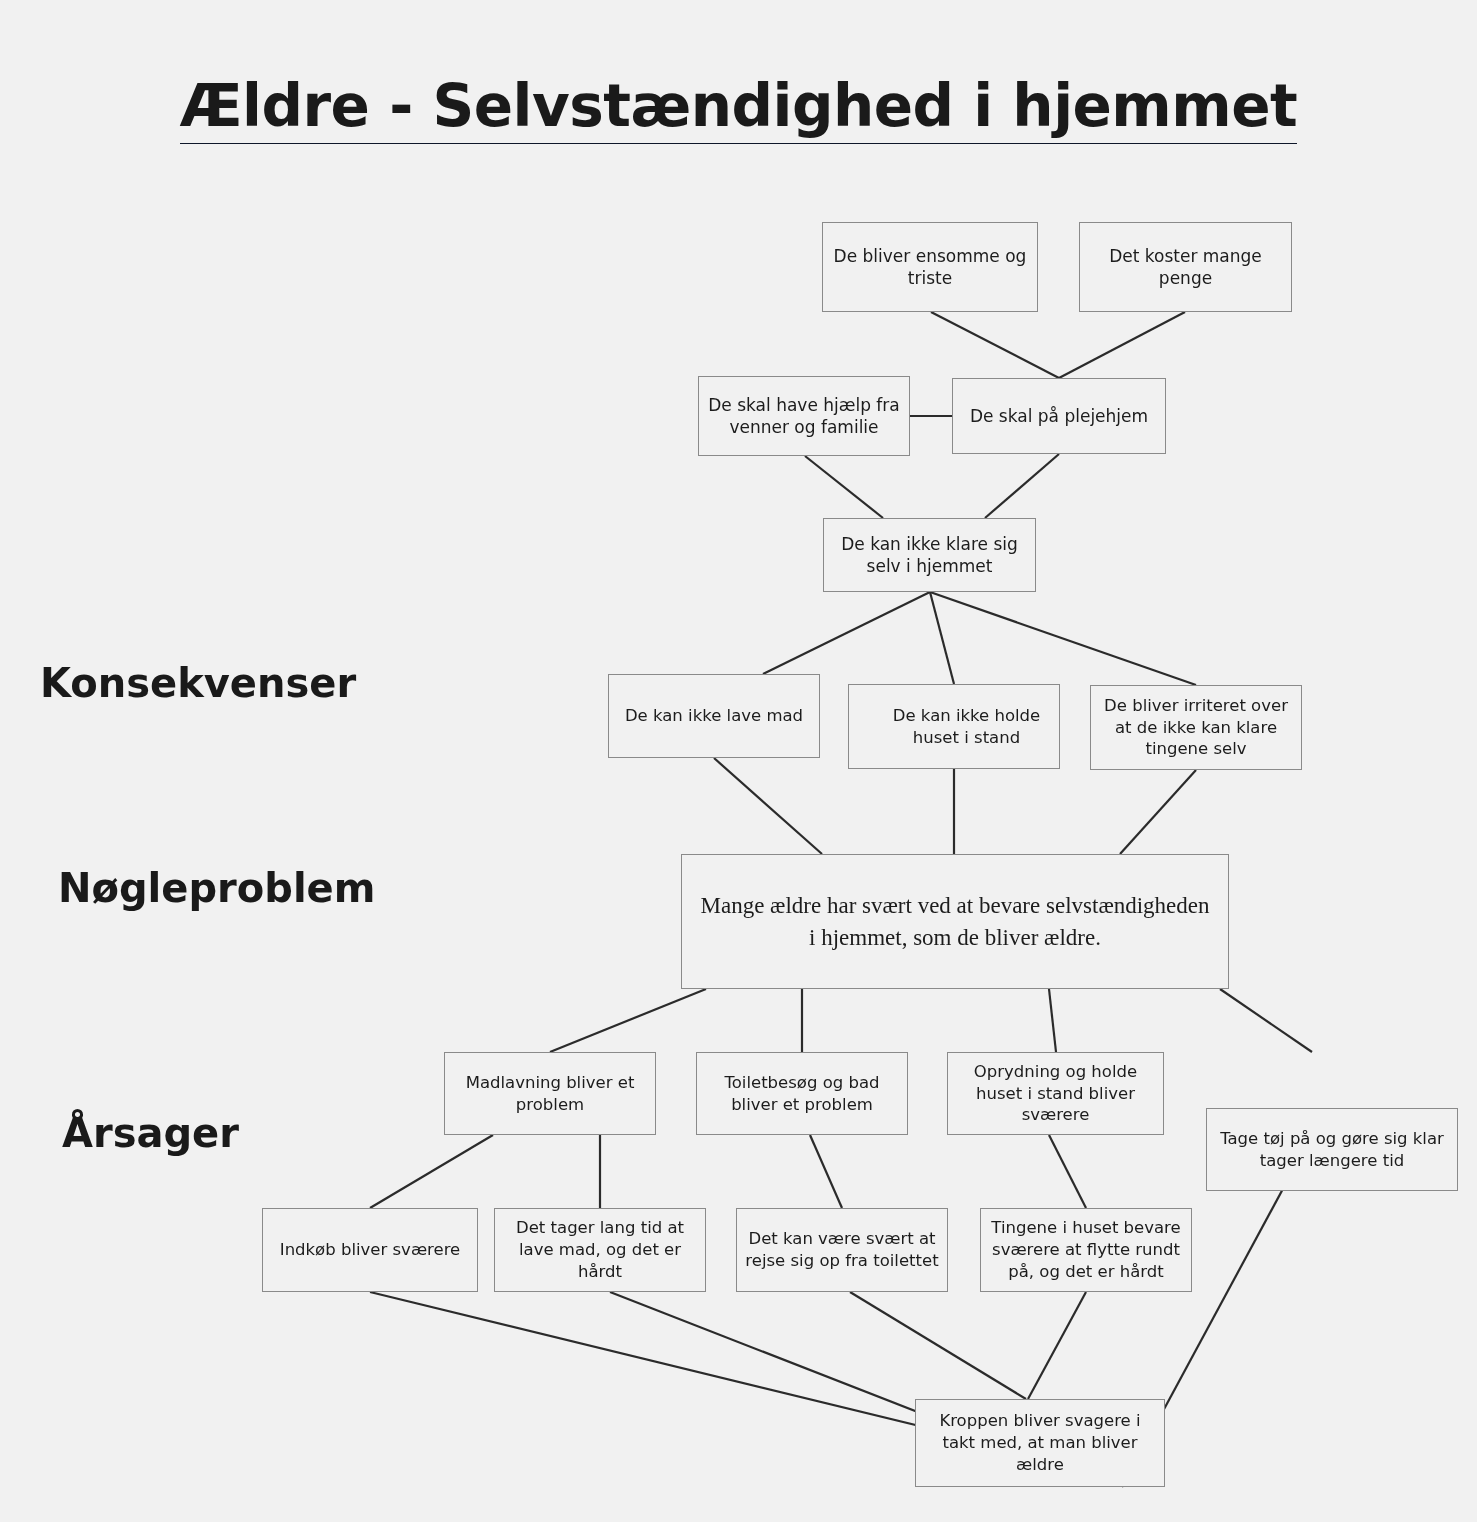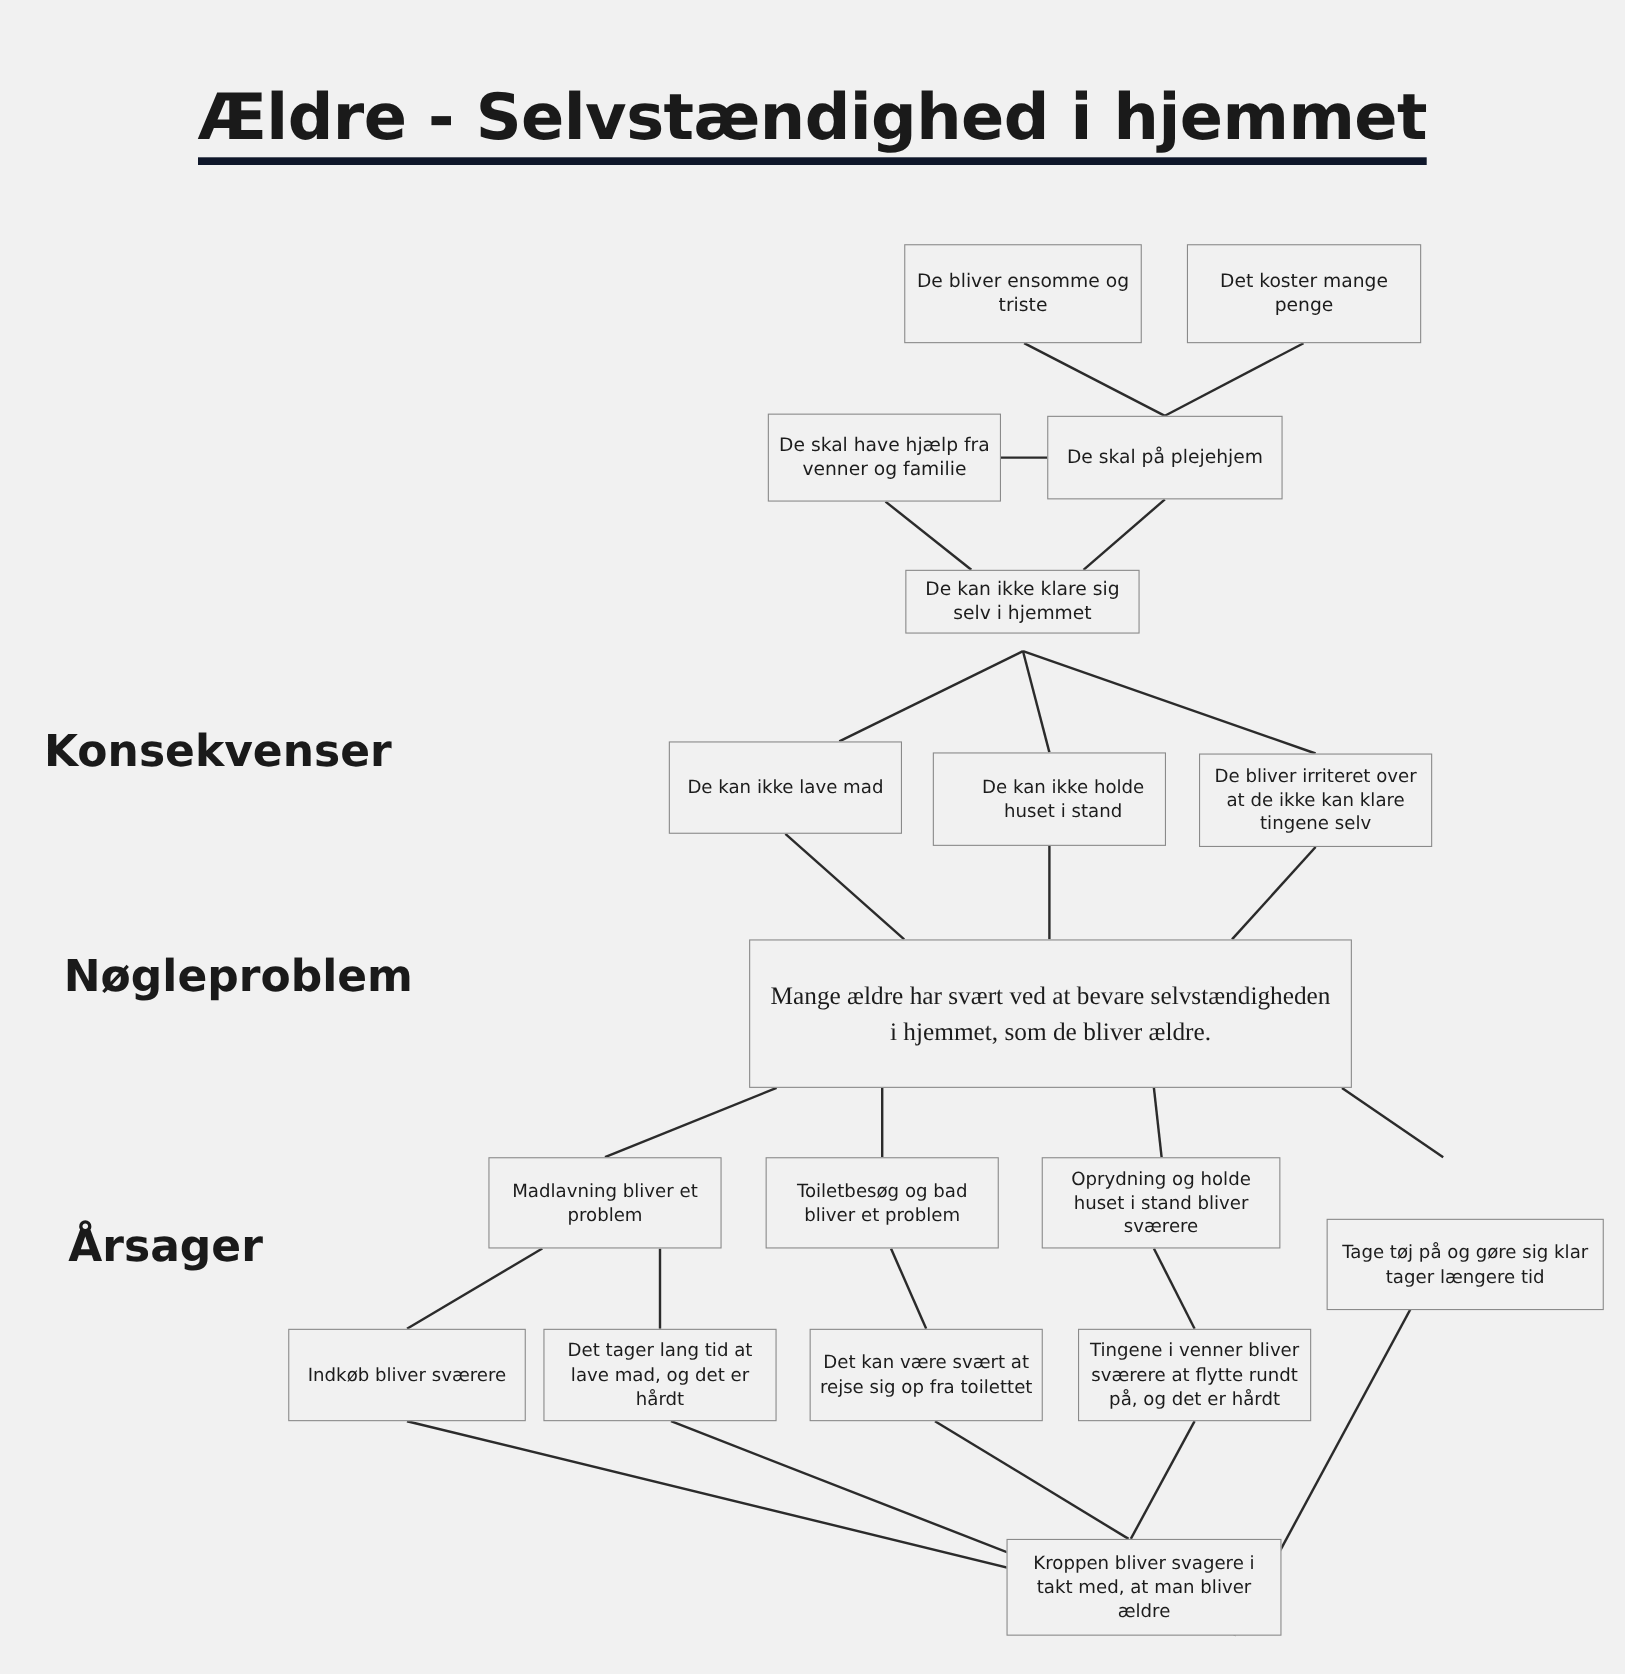--- a/index.html
+++ b/index.html
@@ -32,21 +32,21 @@
     right: 0;
     top: 72px;
     text-align: center;
     font-size: 58px;
     font-weight: bold;
     color: #1a1a1a;
     letter-spacing: -0.5px;
     white-space: nowrap;
   }
   .page-title span.tx {
-    border-bottom: 7px solid #0f172a;
+    border-bottom: 1px solid #0f172a;
     padding-bottom: 3px;
   }
   .section-label {
     position: absolute;
     font-size: 40px;
     font-weight: bold;
     color: #1a1a1a;
     white-space: nowrap;
   }
   .node {
@@ -118,33 +118,33 @@
   <div class="section-label" style="left:40px; top:660px;text-align:center;">Konsekvenser</div>
   <div class="section-label" style="left:58px; top:865px;">Nøgleproblem</div>
   <div class="section-label" style="left:62px; top:1110px;">Årsager</div>
 
   <div class="node" style="left:822px; top:222px; width:216px; height:90px;">De bliver ensomme og triste</div>
   <div class="node" style="left:1079px; top:222px; width:213px; height:90px;">Det koster mange penge</div>
 
   <div class="node" style="left:698px; top:376px; width:212px; height:80px;">De skal have hjælp fra venner og familie</div>
   <div class="node" style="left:952px; top:378px; width:214px; height:76px;">De skal på plejehjem</div>
 
-  <div class="node" style="left:823px; top:518px; width:213px; height:58px;">De kan ikke klare sig selv i hjemmet</div>
+  <div class="node" style="left:823px; top:518px; width:213px; height:74px;">De kan ikke klare sig selv i hjemmet</div>
 
   <div class="node small" style="left:608px; top:674px; width:212px; height:84px;">De kan ikke lave mad</div>
   <div class="node small" style="left:848px; top:684px; width:212px; height:85px;padding-left:33px;">De kan ikke holde huset i stand</div>
   <div class="node small" style="left:1090px; top:685px; width:212px; height:85px;">De bliver irriteret over at de ikke kan klare tingene selv</div>
 
   <div class="node key-problem" style="left:681px; top:854px; width:548px; height:135px;">Mange ældre har svært ved at bevare selvstændigheden i hjemmet, som de bliver ældre.</div>
 
   <div class="node small" style="left:444px; top:1052px; width:212px; height:83px;">Madlavning bliver et problem</div>
   <div class="node small" style="left:696px; top:1052px; width:212px; height:83px;">Toiletbesøg og bad bliver et problem</div>
   <div class="node small" style="left:947px; top:1052px; width:217px; height:83px;">Oprydning og holde huset i stand bliver sværere</div>
   <div class="node small" style="left:1206px; top:1108px; width:252px; height:83px;">Tage tøj på og gøre sig klar tager længere tid</div>
 
   <div class="node small" style="left:262px; top:1208px; width:216px; height:84px;">Indkøb bliver sværere</div>
   <div class="node small" style="left:494px; top:1208px; width:212px; height:84px;">Det tager lang tid at lave mad, og det er hårdt</div>
   <div class="node small" style="left:736px; top:1208px; width:212px; height:84px;">Det kan være svært at rejse sig op fra toilettet</div>
-  <div class="node small" style="left:980px; top:1208px; width:212px; height:84px;">Tingene i venner bliver sværere at flytte rundt på, og det er hårdt</div>
+  <div class="node small" style="left:980px; top:1208px; width:212px; height:84px;">Tingene i huset bevare sværere at flytte rundt på, og det er hårdt</div>
 
   <div class="node small" style="left:915px; top:1399px; width:250px; height:88px;">Kroppen bliver svagere i takt med, at man bliver ældre</div>
 
 </div>
 
 </body></html>

